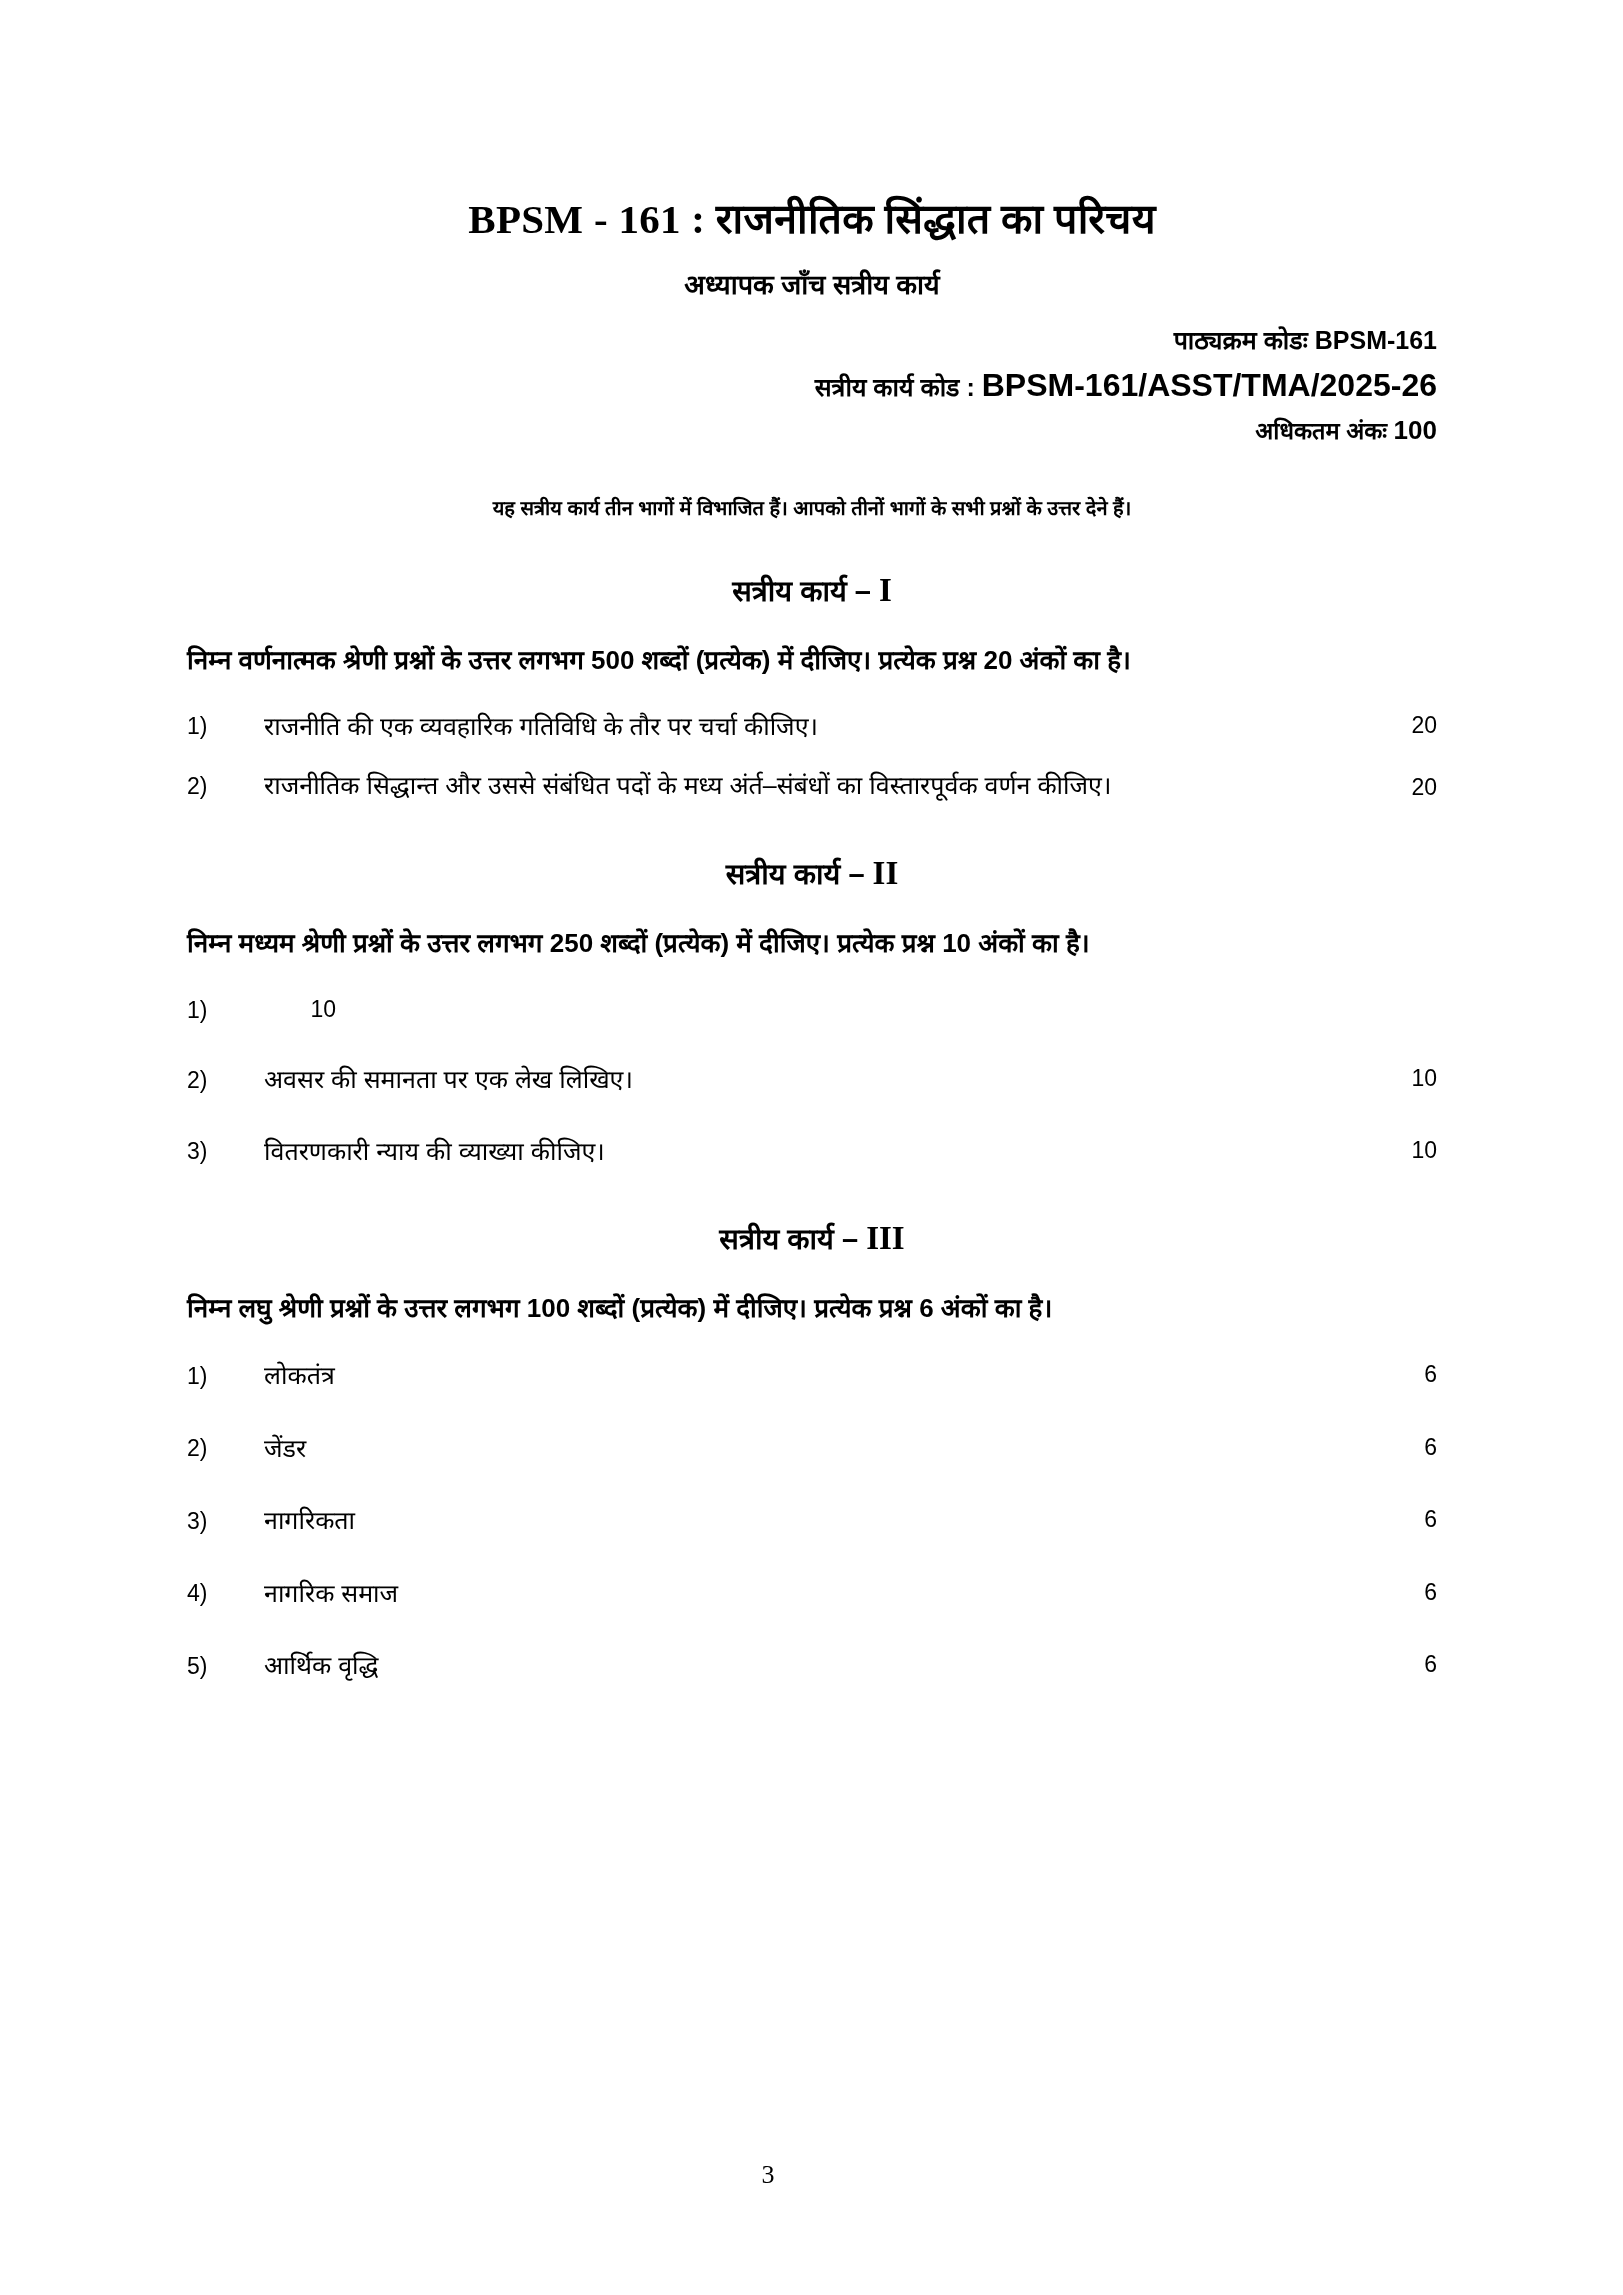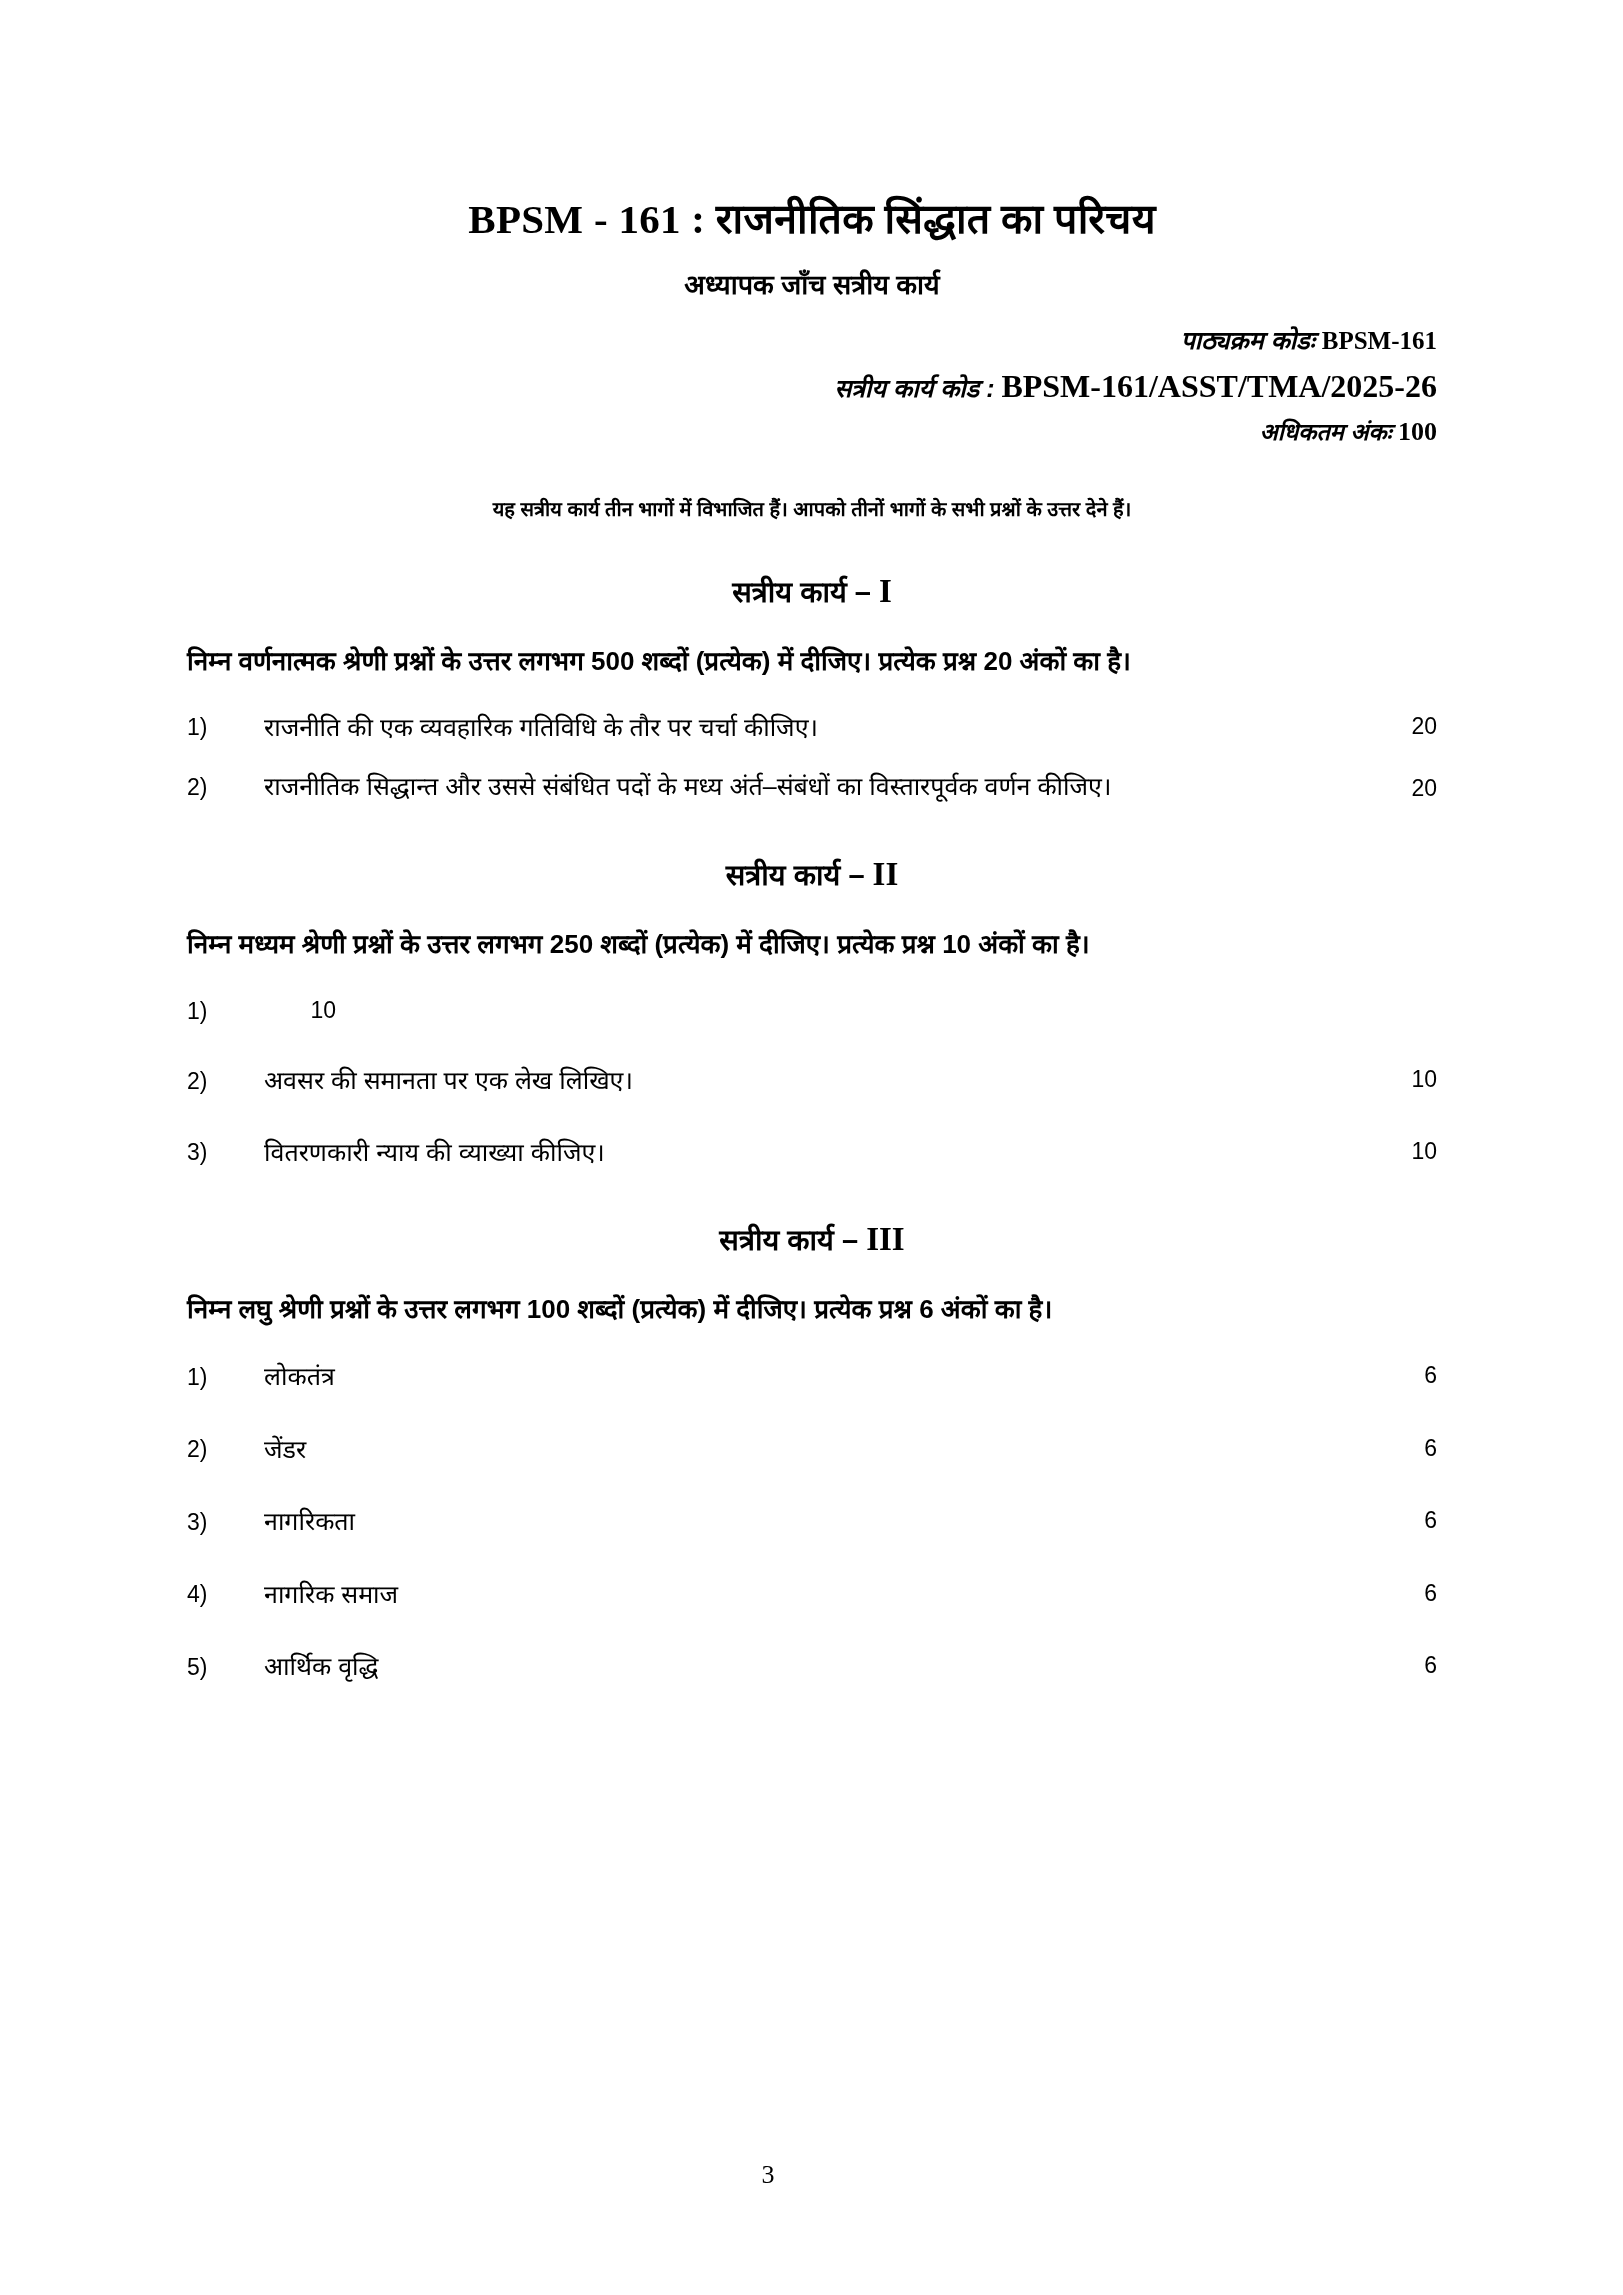--- a/index.html
+++ b/index.html
@@ -52,24 +52,23 @@
   }
   .meta-line {
     font-size: 25px;
     line-height: 1.45;
     font-weight: bold;
     white-space: nowrap;
   }
   .meta-line .lbl {
     font-family: "Liberation Sans", "DejaVu Sans", sans-serif;
     font-weight: bold;
-    font-style: italic;
   }
   .meta-line .val {
-    font-family: Liberation Serif, serif;
+    font-family: Liberation Sans, sans-serif;
     font-weight: bold;
     text-align: right;
   }
   .meta-line.code-line {
     font-size: 25px;
     margin-top: 3.9px;
   }
   .meta-line.code-line .val {
     font-size: 32px;
   }

